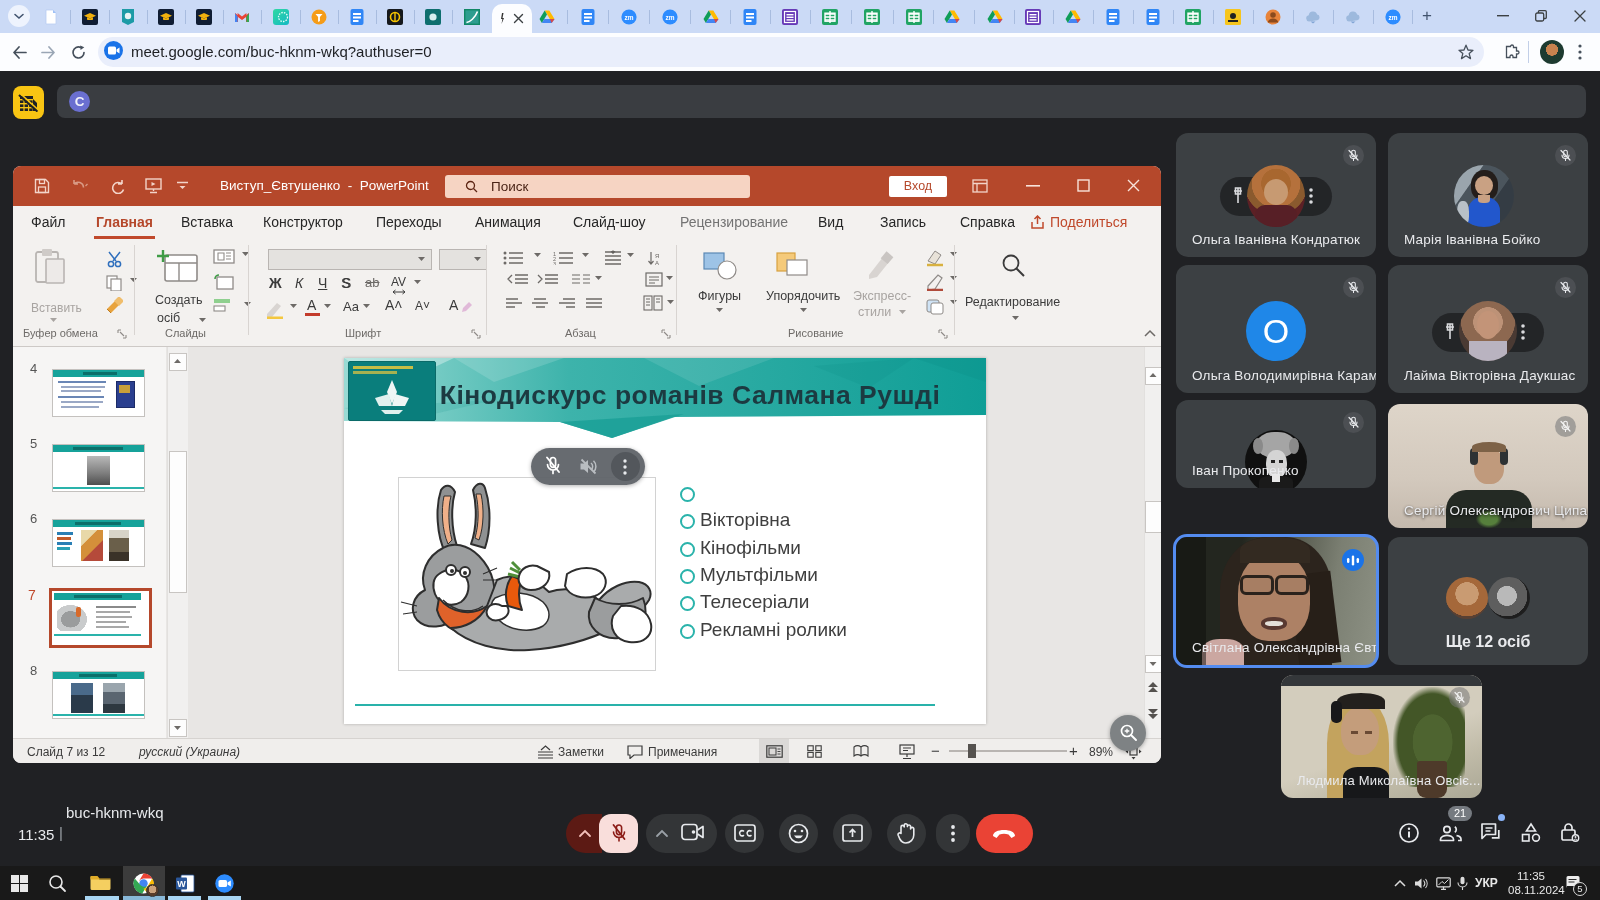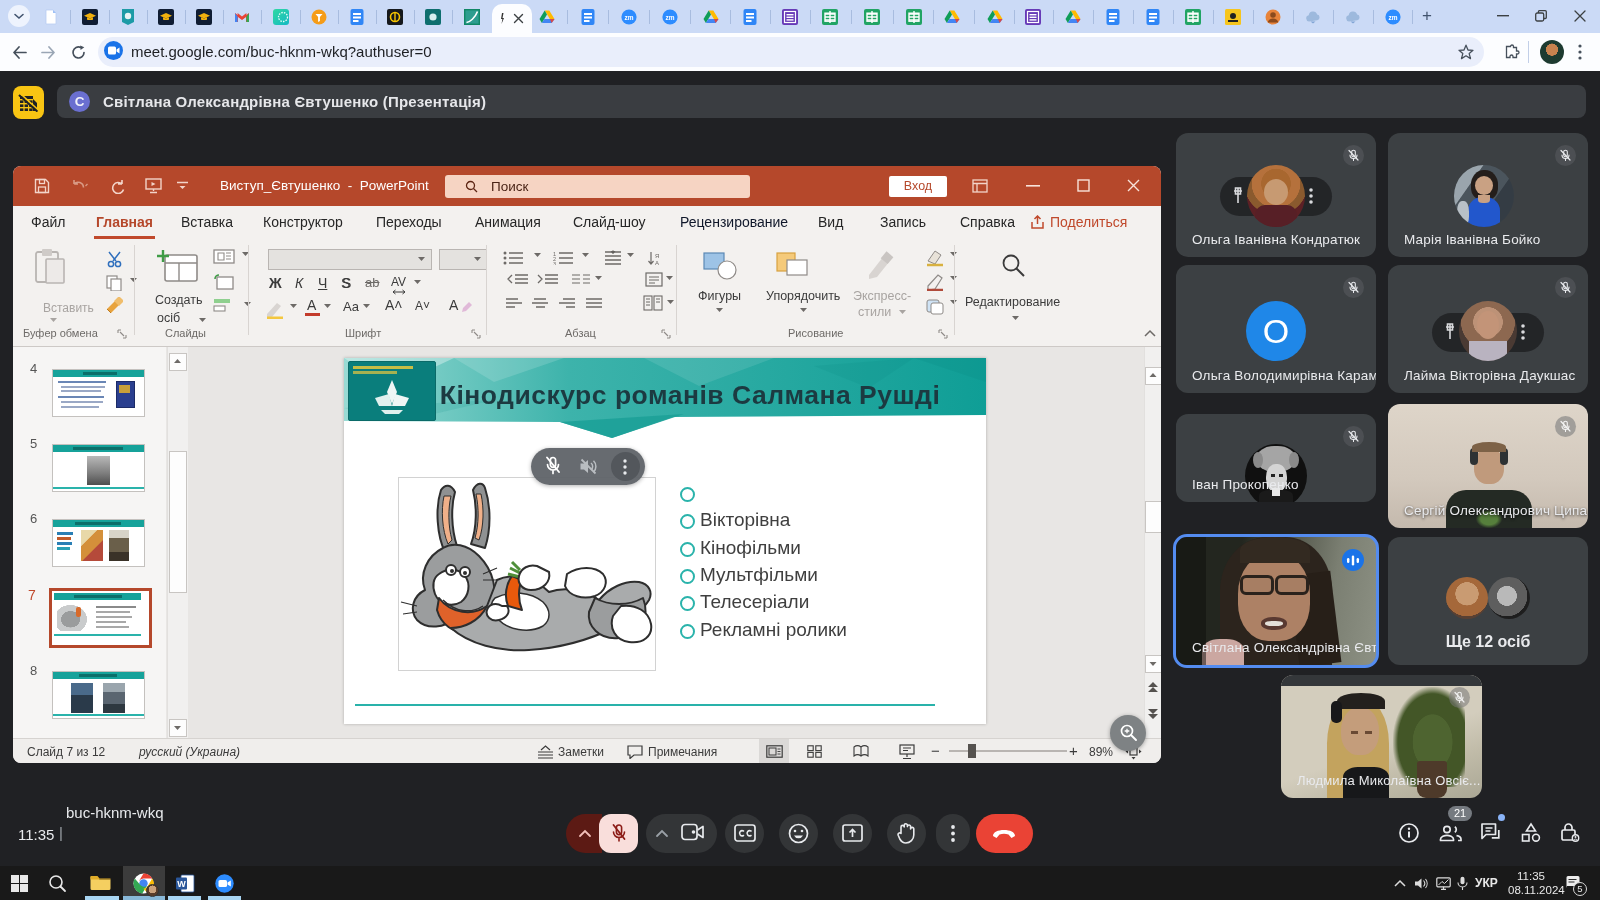--- a/index.html
+++ b/index.html
@@ -325,21 +325,20 @@
             <rect x="6.6" y="14.4" width="3.4" height="2.6"></rect>
             <rect x="11.2" y="14.4" width="3.4" height="2.6"></rect>
             <path d="M15 5 l4 4 v8 h-4 z"></path>
           </g>
       <path d="M1 1 L19.5 17.5" stroke="#1f2125" stroke-width="2.2"></path>
       <path d="M2.8 0 L21 16.5" stroke="#f9c513" stroke-width="1.6"></path>
     </svg>
       </div>
     <div id="banner">
       <div style="position:absolute;left:12px;top:6px;width:21px;height:21px;border-radius:50%;background:#6a6fd0;color:#f0f1fa;font-size:13.5px;font-weight:bold;text-align:center;line-height:21px;">C</div>
-      <div style="position:absolute;left:46px;top:8px;color:#e6e7ea;font-size:15px;font-weight:bold;letter-spacing:.2px;">Світлана Олександрівна Євтушенко (Презентація)</div>
     </div>
     <div id="ppt">
       <div id="ppt-title">
         <svg style="position:absolute;left:21px;top:12px" width="16" height="16" viewBox="0 0 16 16">
             <path d="M1.5 1.5 h10 l3 3 v10 h-13 z" fill="none" stroke="#f3d4c9" stroke-width="1.4"></path>
             <rect x="4.5" y="9" width="7" height="5.5" fill="none" stroke="#f3d4c9" stroke-width="1.3"></rect>
             <rect x="5.5" y="1.5" width="5" height="4" fill="none" stroke="#f3d4c9" stroke-width="1.3"></rect>
           </svg>
         <svg style="position:absolute;left:58px;top:13px" width="18" height="15" viewBox="0 0 18 15">
             <path d="M3 5 a5.5 5.5 0 0 1 9.5 3.5 M3 5 V1 M3 5 h4" stroke="#d99a85" stroke-width="1.6" fill="none"></path>
@@ -381,38 +380,38 @@
       </div>
       <div id="ppt-tabs">
         <div style="position:absolute;left:18px;top:8px;font-size:14px;color:#262626;">Файл</div>
         <div style="position:absolute;left:83px;top:8px;font-size:14px;color:#b5482b;font-weight:bold;">Главная</div>
         <div style="position:absolute;left:81px;top:30px;width:61px;height:3px;background:#c0492c;"></div>
         <div style="position:absolute;left:168px;top:8px;font-size:14px;color:#262626;">Вставка</div>
         <div style="position:absolute;left:250px;top:8px;font-size:14px;color:#262626;">Конструктор</div>
         <div style="position:absolute;left:363px;top:8px;font-size:14px;color:#262626;">Переходы</div>
         <div style="position:absolute;left:462px;top:8px;font-size:14px;color:#262626;">Анимация</div>
         <div style="position:absolute;left:560px;top:8px;font-size:14px;color:#262626;">Слайд-шоу</div>
-        <div style="position:absolute;left:667px;top:8px;font-size:14px;color:#0f172a;">Рецензирование</div>
+        <div style="position:absolute;left:667px;top:8px;font-size:14px;color:#737373;">Рецензирование</div>
         <div style="position:absolute;left:805px;top:8px;font-size:14px;color:#262626;">Вид</div>
         <div style="position:absolute;left:867px;top:8px;font-size:14px;color:#262626;">Запись</div>
         <div style="position:absolute;left:947px;top:8px;font-size:14px;color:#262626;">Справка</div>
         <svg style="position:absolute;left:1017px;top:9px" width="15" height="15" viewBox="0 0 15 15">
             <path d="M7.5 9 V1.5 M4.5 4 L7.5 1 L10.5 4" stroke="#c0492c" stroke-width="1.5" fill="none"></path>
             <path d="M2 7 v6 h11 v-6" stroke="#c0492c" stroke-width="1.5" fill="none"></path>
           </svg>
         <div style="position:absolute;left:1037px;top:8px;font-size:14px;color:#c0492c;">Поделиться</div>
       </div>
       <div id="ppt-ribbon">
 
         <svg style="position:absolute;left:20px;top:8px" width="34" height="52" viewBox="0 0 34 52">
             <rect x="3" y="5" width="22" height="30" rx="2" fill="none" stroke="#b9b5b2" stroke-width="1.8"></rect>
             <rect x="9" y="2" width="10" height="7" rx="1" fill="#cfcbc8"></rect>
             <rect x="13" y="12" width="18" height="24" rx="1" fill="#edeae8" stroke="#b9b5b2" stroke-width="1.6"></rect>
           </svg>
-        <div style="position:absolute;left:30px;top:62px;font-size:12px;color:#a8a4a1;">Вставить</div>
+        <div style="position:absolute;left:18px;top:62px;font-size:12px;color:#a8a4a1;">Вставить</div>
         <svg style="position:absolute;left:36px;top:78px" width="9" height="6" viewBox="0 0 9 6">
             <path d="M1 1 L4.5 5 L8 1" fill="#a8a4a1"></path>
           </svg>
         <svg style="position:absolute;left:93px;top:12px" width="17" height="17" viewBox="0 0 17 17">
             <path d="M3 1 L10 10 M14 1 L7 10" stroke="#2f6fbd" stroke-width="1.5"></path>
             <circle cx="5" cy="13" r="2.6" fill="none" stroke="#2f6fbd" stroke-width="1.5"></circle>
             <circle cx="12" cy="13" r="2.6" fill="none" stroke="#2f6fbd" stroke-width="1.5"></circle>
           </svg>
         <svg style="position:absolute;left:93px;top:36px" width="16" height="16" viewBox="0 0 16 16">
             <rect x="1" y="1" width="10" height="12" fill="#fff" stroke="#8f8b88" stroke-width="1.2"></rect>
@@ -945,21 +944,21 @@
         </div>
         <div class="tname">Лайма Вікторівна Даукшас</div>
         <div class="micoff">
             <svg width="13" height="13" viewBox="0 0 13 13">
               <path d="M6.5 1.2 a1.8 1.8 0 0 1 1.8 1.8 v3 a1.8 1.8 0 0 1 -3.6 0 v-3 a1.8 1.8 0 0 1 1.8 -1.8 M3 6 a3.5 3.5 0 0 0 7 0 M6.5 9.5 v2" stroke="#e8eaed" stroke-width="1.1" fill="none" stroke-linecap="round"></path>
               <path d="M2 1.5 L11 11" stroke="#e8eaed" stroke-width="1.2" stroke-linecap="round"></path>
             </svg>
           </div>
       </div>
 
-      <div class="tile" style="left:1176px;top:343px;height:88px;">
+      <div class="tile" style="left:1176px;top:329px;height:88px;">
         <div style="position:absolute;left:69px;top:30px;width:62px;height:64px;border-radius:50%;background:#101010;overflow:hidden;">
           <div style="position:absolute;left:12px;top:2px;width:38px;height:26px;border-radius:45%;background:#a5a5a5;"></div>
           <div style="position:absolute;left:8px;top:8px;width:10px;height:16px;border-radius:50%;background:#8a8a8a;"></div>
           <div style="position:absolute;left:44px;top:8px;width:10px;height:16px;border-radius:50%;background:#8a8a8a;"></div>
           <div style="position:absolute;left:21px;top:20px;width:21px;height:28px;border-radius:46%;background:#d4d4d4;"></div>
           <div style="position:absolute;left:26px;top:30px;width:4px;height:3px;background:#222;"></div>
           <div style="position:absolute;left:34px;top:30px;width:4px;height:3px;background:#222;"></div>
           <div style="position:absolute;left:14px;top:46px;width:34px;height:18px;background:#1a1a1a;border-radius:30% 30% 0 0;"></div>
           <div style="position:absolute;left:27px;top:44px;width:8px;height:8px;background:#e8e8e8;"></div>
         </div>

